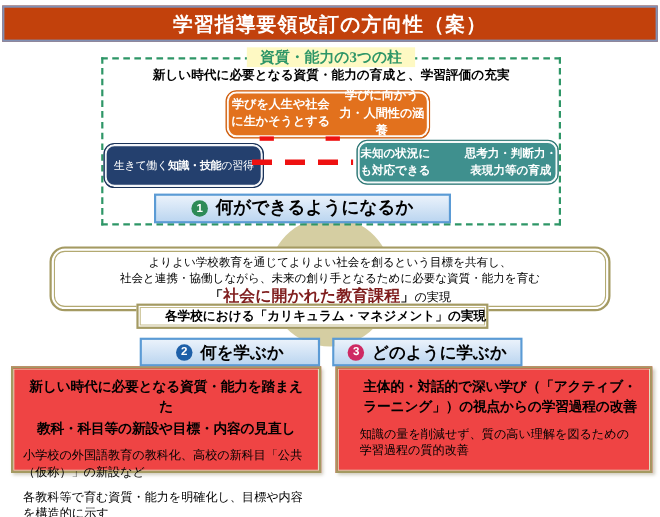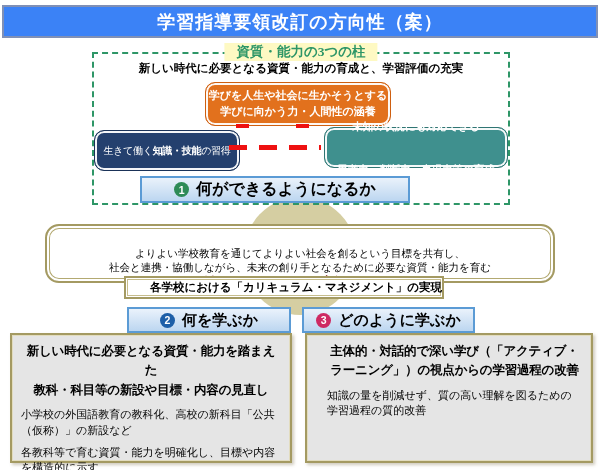--- a/index.html
+++ b/index.html
@@ -3,42 +3,42 @@
 <meta charset="utf-8">
 <style>
   html,body{margin:0;padding:0;background:#fff;}
   #canvas{
     position:relative;width:600px;height:470px;background:#ffffff;
     font-family:"Liberation Sans",sans-serif;overflow:hidden;color:#000;
   }
   
   .title-bar{
     position:absolute;left:2px;top:5px;width:596px;height:33px;box-sizing:border-box;
-    background:#3b82f6;border:2px solid #8090B5;color:#fff;
+    background:#c2410c;border:2px solid #8090B5;color:#fff;
     font-family:"Liberation Serif",serif;font-weight:bold;font-size:18px;
     display:flex;align-items:center;justify-content:center;letter-spacing:1px;
   }
   
   .pillars-frame{
     position:absolute;left:92px;top:52px;width:418px;height:153px;box-sizing:border-box;
     border:2px dashed #2E9667;z-index:1;
   }
   .pillars-label{
     position:absolute;top:-11px;left:50%;transform:translateX(-50%);
     background:#fef9c3;padding:0 12px;color:#2E9667;font-weight:bold;font-size:13.5px;
     font-family:"Liberation Serif",serif;white-space:nowrap;
   }
   .pillars-subtitle{
     position:absolute;top:7px;left:0;width:100%;text-align:center;
     font-size:11.5px;font-weight:bold;color:#000;
   }
   
   .pill-box{
     position:absolute;box-sizing:border-box;color:#fff;z-index:2;
-    display:flex;flex-direction:column;align-items:center;justify-content:center;
+    display:flex;align-items:center;justify-content:center;
     text-align:center;border-radius:10px;
     box-shadow:inset 0 0 0 2px rgba(255,255,255,.95);
   }
   .orange-box{left:205px;top:82px;width:186px;height:44px;background:#E2711D;border:1px solid #CE5F10;font-weight:bold;font-size:11px;line-height:1.45;}
   .navy-box{left:94px;top:130px;width:146px;height:41px;background:#24406E;border:1px solid #1A3258;font-size:10px;letter-spacing:-0.3px;flex-direction:row;}
   .navy-box b{font-weight:bold;}
   .teal-box{left:324px;top:127px;width:184px;height:41px;background:#3F908E;border:1px solid #2F7573;font-weight:bold;font-size:10.5px;line-height:1.4;gap:28px;}
   
   .red-dash{position:absolute;background:#EE1111;z-index:3;}
   #dash-a{left:236px;top:124px;width:13px;height:4px;}
@@ -66,36 +66,36 @@
   
   .flow-circle{
     position:absolute;left:243px;top:197px;width:114px;height:118px;border-radius:50%;
     background:#D5CEA2;z-index:0;
   }
   
   .goal-box{
     position:absolute;left:45px;top:224px;width:510px;height:59px;box-sizing:border-box;
     background:#fff;border:2px solid #A49A62;border-radius:14px;
     box-shadow:inset 0 0 0 2px #fff,inset 0 0 0 3px #B3A971;
-    z-index:2;text-align:center;padding-top:20px;
+    z-index:2;text-align:center;padding-top:6px;
   }
   .goal-line{font-size:10.5px;line-height:1.35;color:#000;}
   .goal-highlight-line{font-size:11px;margin-top:0px;color:#000;}
   .goal-highlight-line .bracket{font-size:13px;font-weight:bold;}
   .goal-highlight-line .red{color:#7f1d1d;font-size:14.5px;font-weight:bold;}
   .sub-goal-box{
     position:absolute;left:124px;top:276px;width:320px;height:23px;box-sizing:border-box;
     background:#fff;border:2px solid #A49A62;
     box-shadow:inset 0 0 0 1px #fff,inset 0 0 0 2px #C6BD8D;
     z-index:3;display:flex;align-items:center;justify-content:flex-end;
     font-size:11.5px;font-weight:bold;
   }
   
   .bottom-box{
-    position:absolute;top:333px;height:130px;box-sizing:border-box;background:#e5e5e5;
+    position:absolute;top:333px;height:97px;box-sizing:border-box;background:#ef4444;
     border:2px solid #A49A62;
     box-shadow:inset 0 0 0 1px #E2DCBE,2px 2px 3px rgba(120,110,70,.35);
     z-index:1;padding:7px 9px 6px 9px;
   }
   #left-box{left:10px;width:282px;}
   #right-box{left:305px;width:288px;padding-left:20px;}
   .box-heading{
     font-family:"Liberation Serif",serif;font-weight:bold;font-size:12.5px;
     text-align:center;line-height:1.55;white-space:pre-line;letter-spacing:-0.2px;
   }

